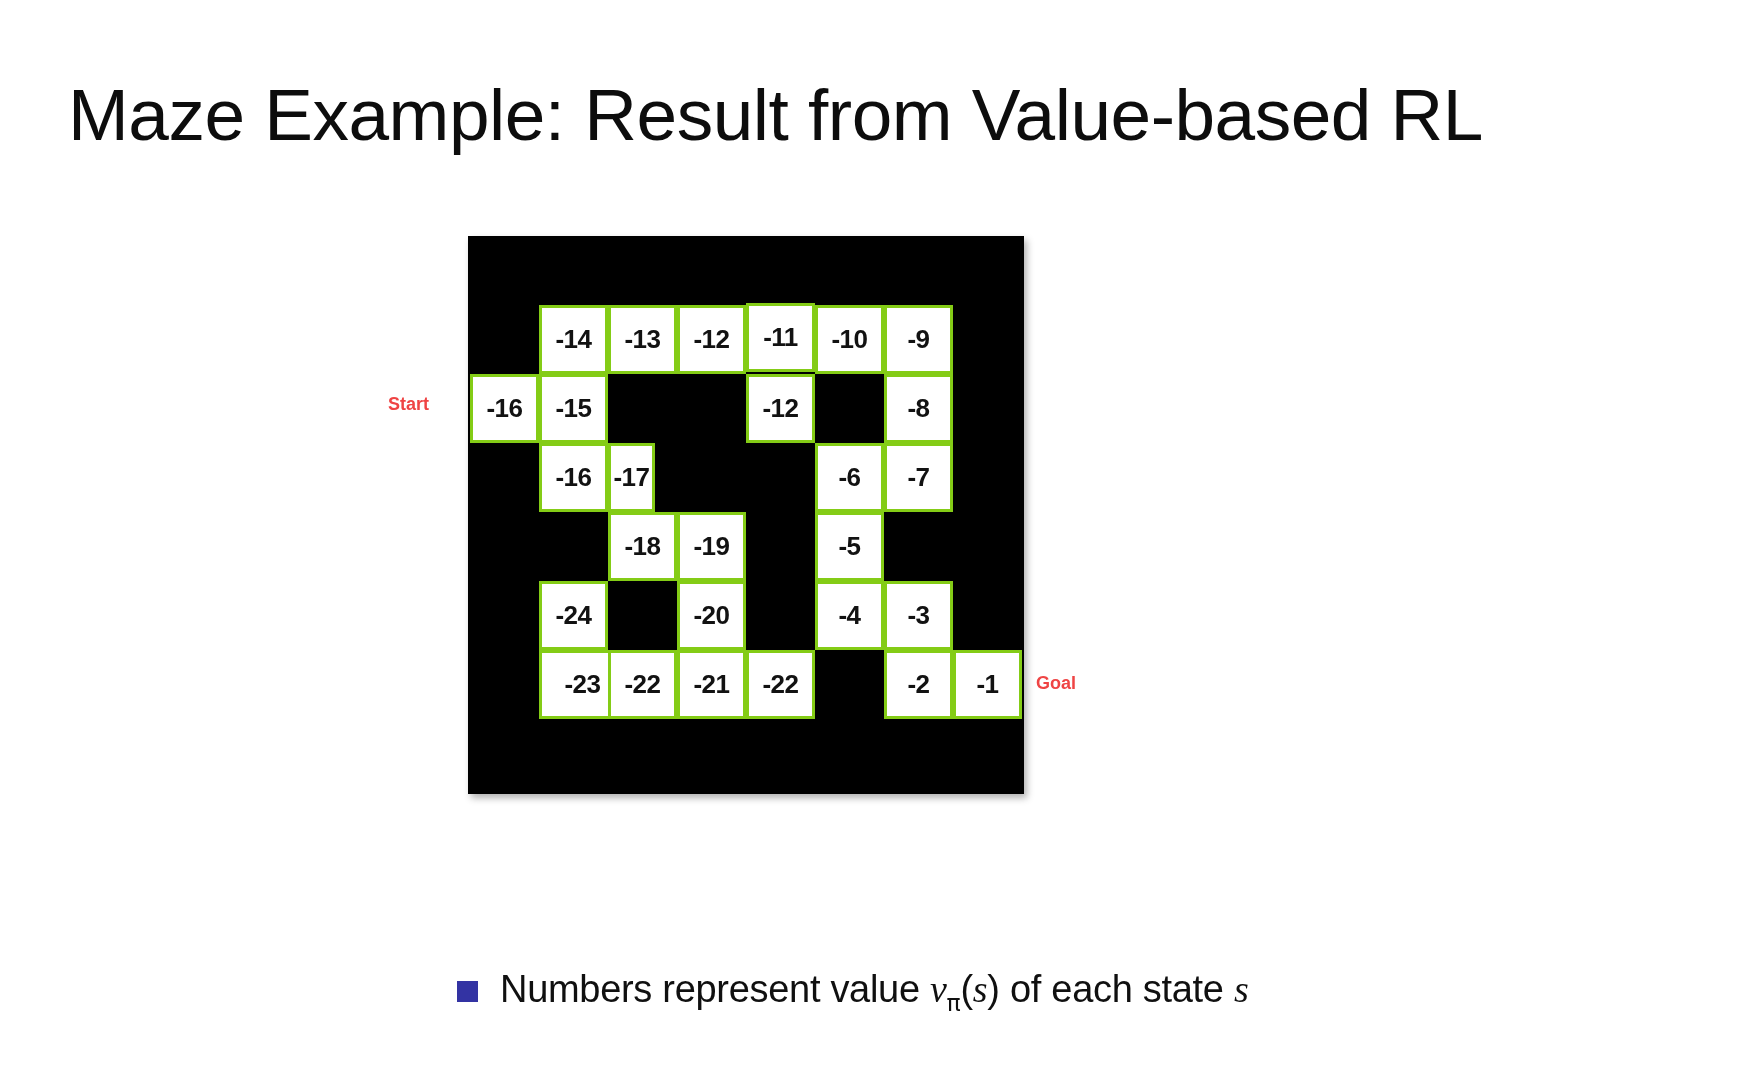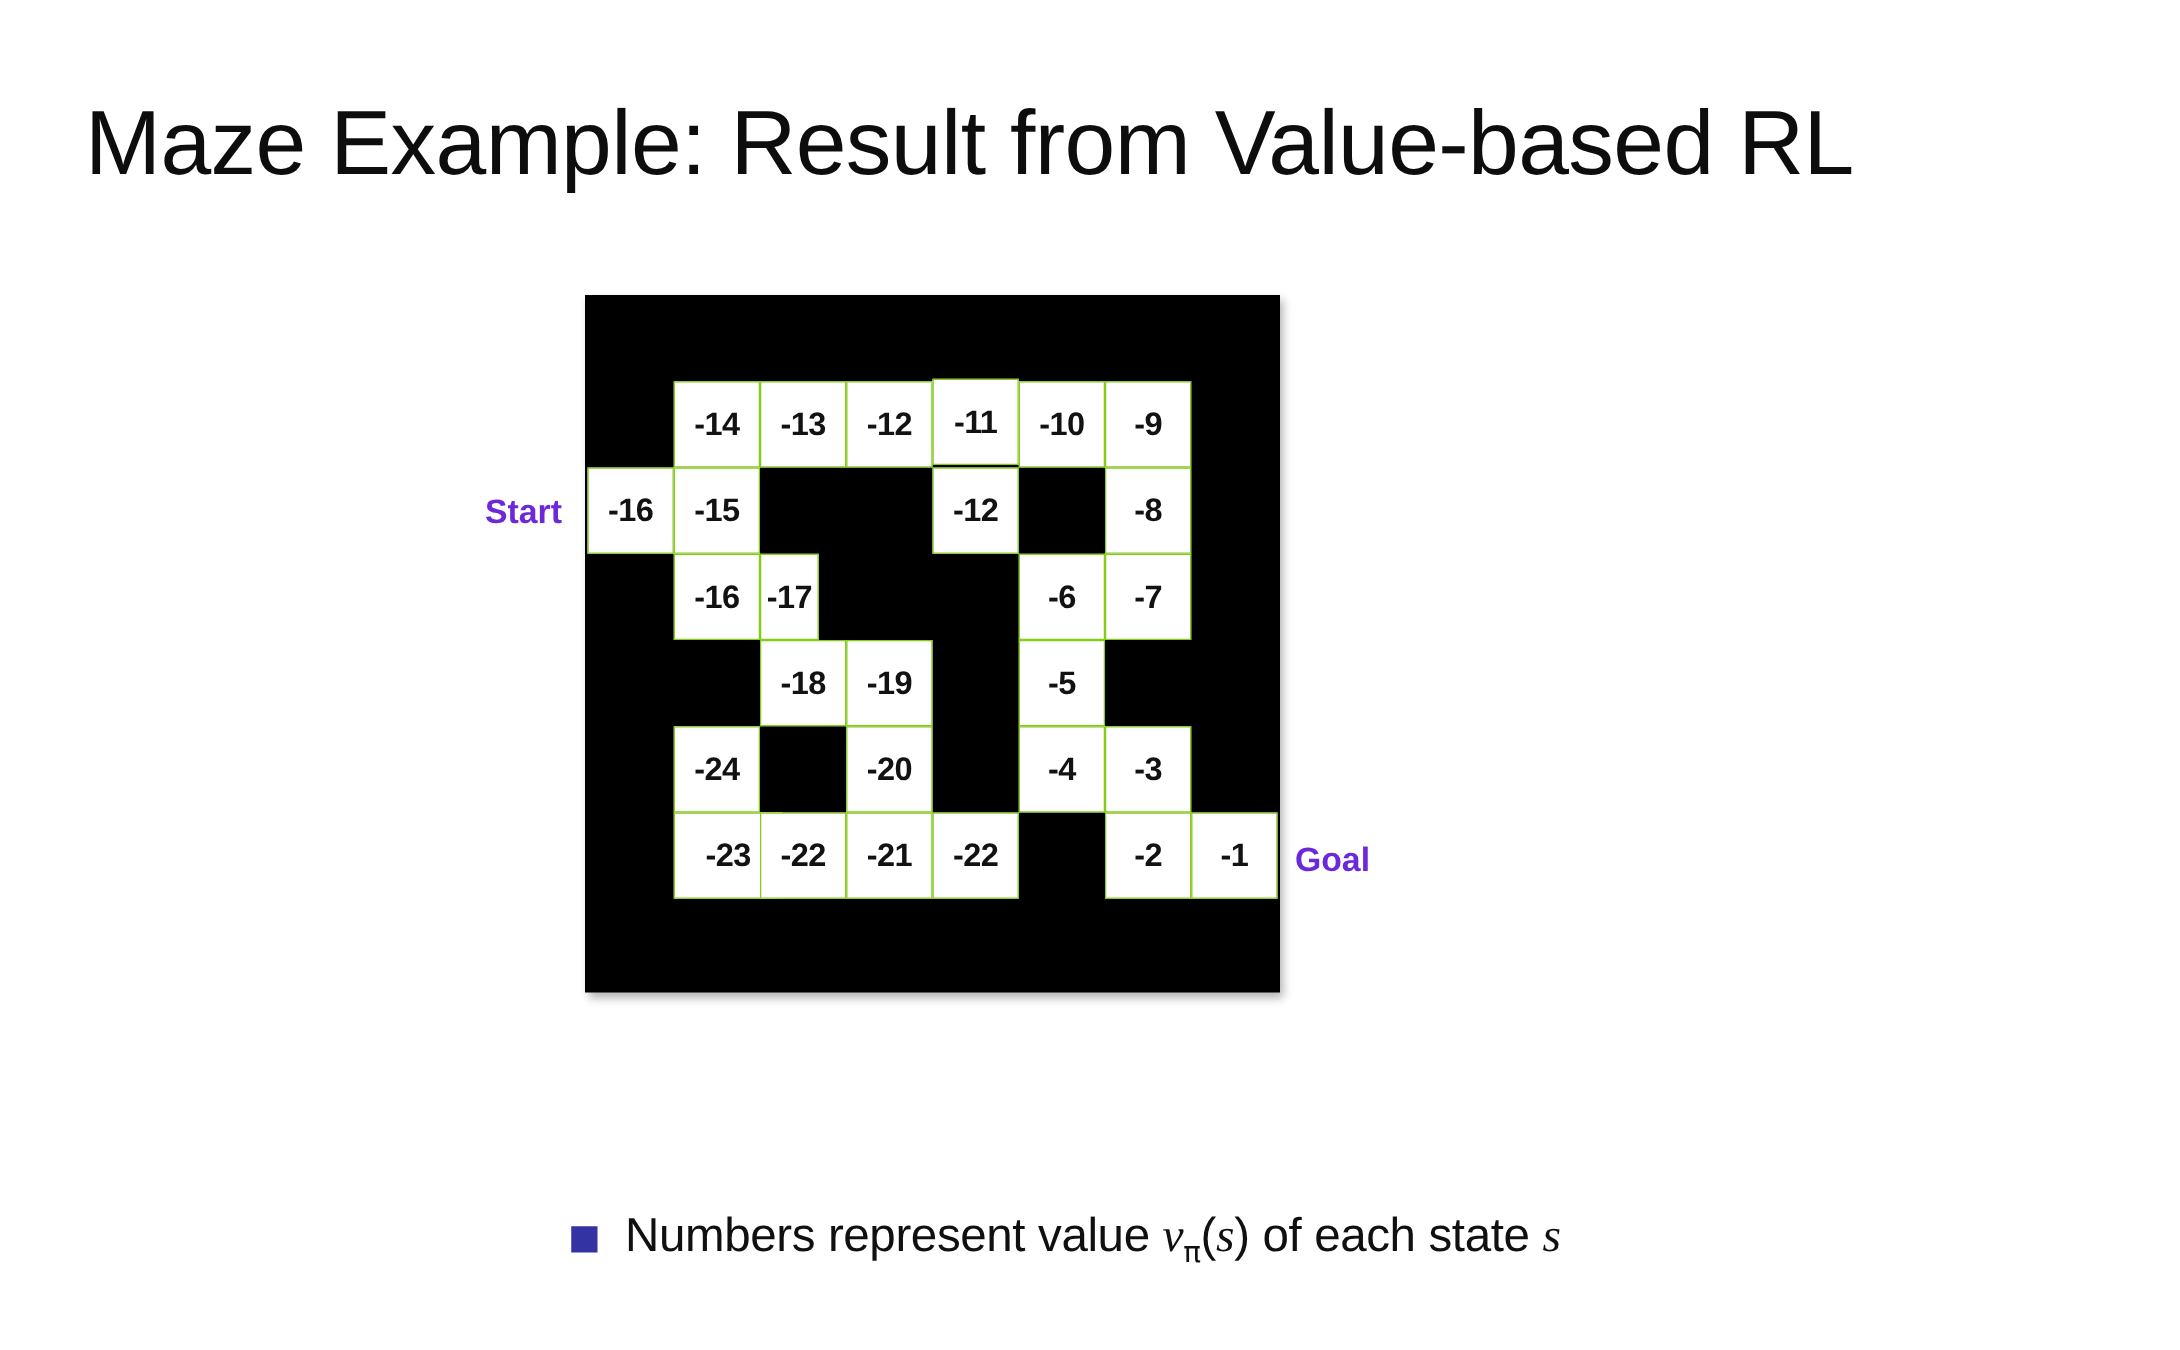--- a/index.html
+++ b/index.html
@@ -45,39 +45,39 @@
     top: 6px;                 
     width: 556px;
     height: 558px;
     background: #000000;
     box-shadow: 3px 4px 7px rgba(0,0,0,0.30);
   }
 
   .maze-cell {
     position: absolute;
     background: #ffffff;
-    border: 1px solid #84cc16;
+    border: 3px solid #84cc16;
     box-sizing: border-box;
     display: flex;
     align-items: center;
     justify-content: center;
     font-family: "Liberation Sans", sans-serif;
     font-size: 26px;
     font-weight: 700;
     color: #121212;
     letter-spacing: -0.5px;
   }
 
   
   .edge-label {
     position: absolute;
     font-family: "Liberation Sans", sans-serif;
-    font-size: 27px;
+    font-size: 18px;
     font-weight: 700;
-    color: #6d28d9;
+    color: #ef4444;
     white-space: nowrap;
   }
   #start-label { left: 0px;   top: 164px; }
   #goal-label  { left: 648px; top: 443px; }
 
   
   #caption-row {
     position: absolute;
     left: 457px;
     top: 967px;

